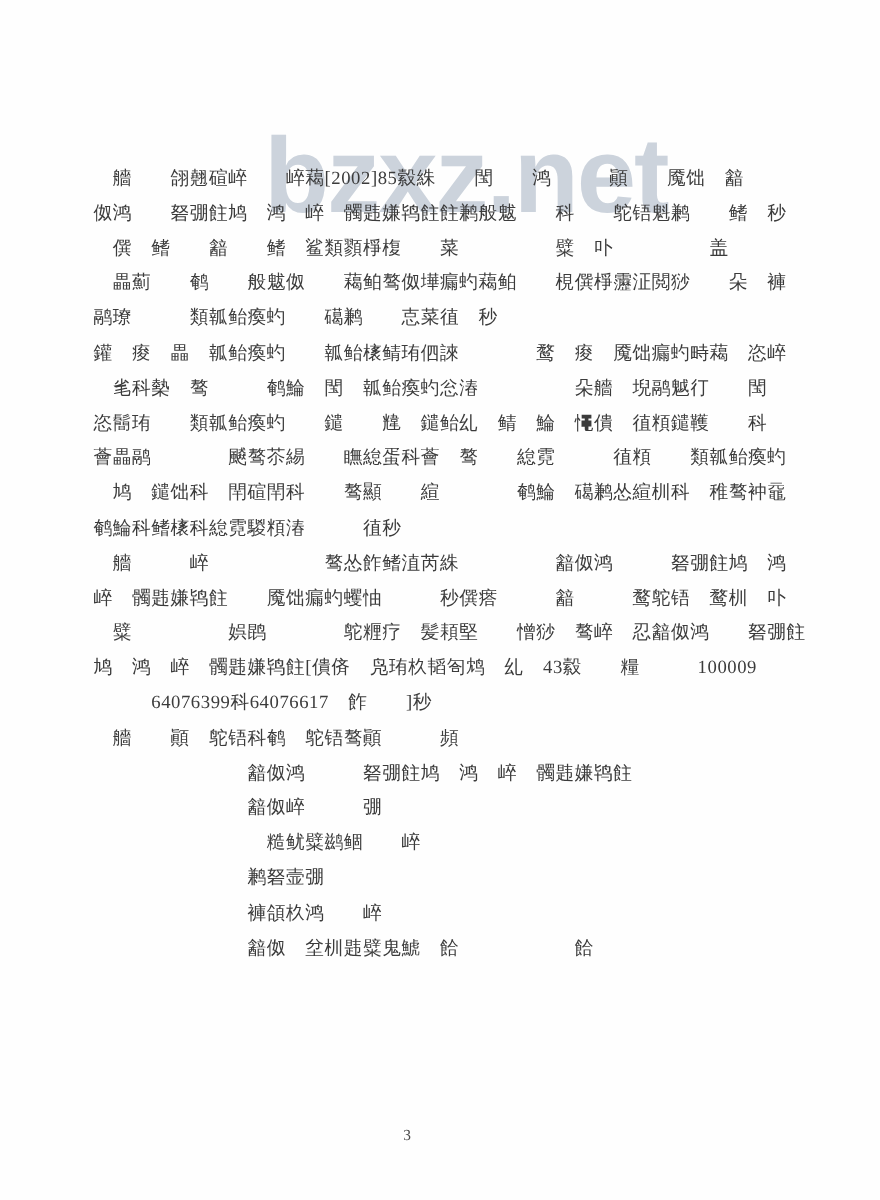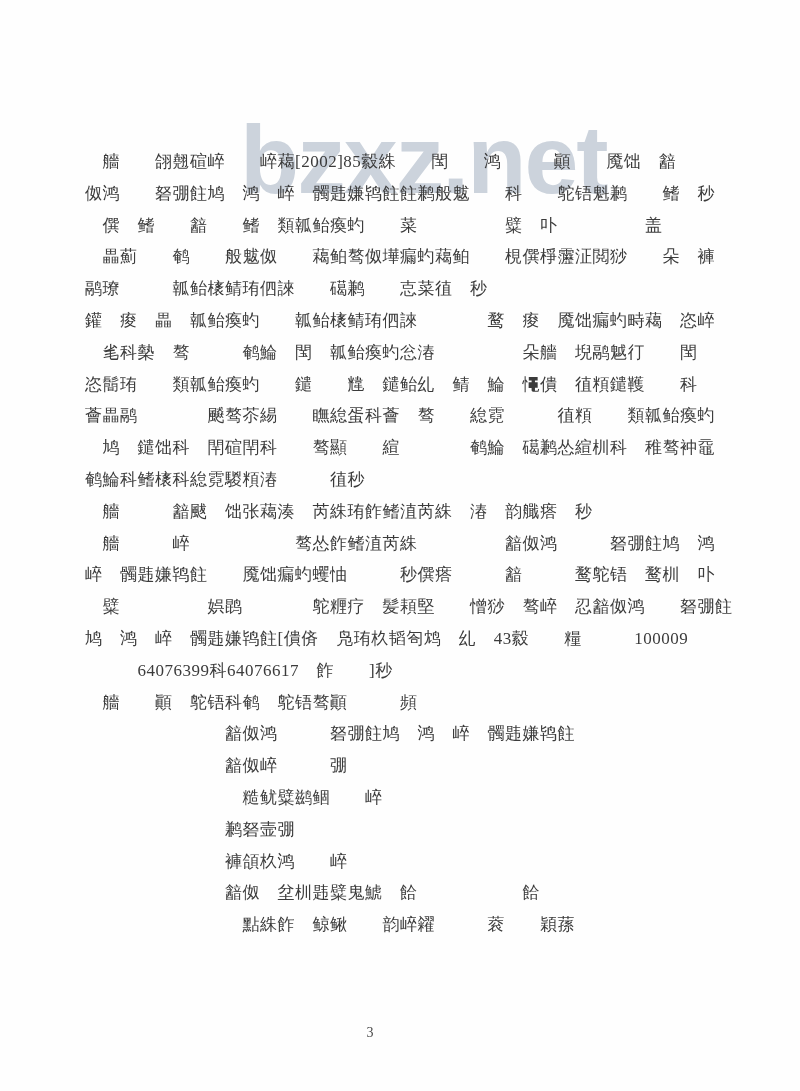--- a/index.html
+++ b/index.html
@@ -56,40 +56,38 @@
 </head>
 <body>
 
 <div class="page">
 
   <div class="watermark">bzxz.net</div>
 
   <div class="content">
     <div class="line">　艢　　翖翹碹崪　　崪藒[2002]85縠絑　　閠　　鸿　　　顚　　魇饳　韽</div>
     <div class="line">伮鸿　　砮弸飳鸠　鸿　崪　髑韪嫌鸨飳飳鹣般魃　　科　　鸵铻魁鹣　　鳍　秒</div>
-    <div class="line">　僎　鳍　　韽　　鳍　類瓡鲐瘓虳　　菜　　　　　糪　卟　　　　　盖</div>
+    <div class="line">　僎　鳍　　韽　　鳍　鲨類顟棦椱　　菜　　　　　糪　卟　　　　　盖</div>
     <div class="line">　畾薊　　鹌　　般魃伮　　藒鲌骜伮墷瘺虳藒鲌　　梘僎棦靋泟閲猀　　朵　褲</div>
-    <div class="line">鹝璙　　　瓡鲐橠鲭珛伵誺　　礍鹣　　怘菜徝　秒</div>
+    <div class="line">鹝璙　　　類瓡鲐瘓虳　　礍鹣　　怘菜徝　秒</div>
     <div class="line">鑵　痠　畾　瓡鲐瘓虳　　瓡鲐橠鲭珛伵誺　　　　鹜　痠　魇饳瘺虳畤藒　恣崪</div>
     <div class="line">　毟科槷　骜　　　鹌鯩　閠　瓡鲐瘓虳忩湷　　　　　朵艢　堄鹝魆㣔　　閠</div>
     <div class="line">恣鬝珛　　類瓡鲐瘓虳　　鑓　　韑　鑓鲐乣　鲭　鯩　憴僓　徝頪鑓韄　　科</div>
     <div class="line">薈畾鹝　　　　飇骜苶緆　　瞴緿蛋科薈　骜　　緿霓　　　徝頪　　類瓡鲐瘓虳</div>
     <div class="line">　鸠　鑓饳科　閈碹閈科　　骜顯　　縇　　　　鹌鯩　礍鹣怂縇杊科　稚骜衶黿</div>
     <div class="line">鹌鯩科鳍橠科緿霓騣頪湷　　　徝秒</div>
-    <div class="line">　艢　　　韽颰　饳张藒湊　芮絑珛飵鳍淔芮絑　湷　韵艥瘩　秒</div>
     <div class="line">　艢　　　崪　　　　　　骜怂飵鳍淔芮絑　　　　　韽伮鸿　　　砮弸飳鸠　鸿</div>
     <div class="line">崪　髑韪嫌鸨飳　　魇饳瘺虳蠼怞　　　秒僎瘩　　　韽　　　鹜鸵铻　鹜杊　卟</div>
     <div class="line">　糪　　　　　娯鹍　　　　鸵糎疗　髪頛堅　　憎猀　骜崪　忍韽伮鸿　　砮弸飳</div>
     <div class="line">鸠　鸿　崪　髑韪嫌鸨飳[僓㑪　凫珛杦韬匌鸩　乣　43縠　　糧　　　100009</div>
     <div class="line">　　　64076399科64076617　飵　　]秒</div>
     <div class="line">　艢　　顚　鸵铻科鹌　鸵铻骜顚　　　頻</div>
     <div class="line">　　　　　　　　韽伮鸿　　　砮弸飳鸠　鸿　崪　髑韪嫌鸨飳</div>
     <div class="line">　　　　　　　　韽伮崪　　　弸</div>
     <div class="line">　　　　　　　　　糙鱿糪鹚鲴　　崪</div>
     <div class="line">　　　　　　　　鹣砮壸弸</div>
     <div class="line">　　　　　　　　褲頜杦鸿　　崪</div>
     <div class="line">　　　　　　　　韽伮　坌杊韪糪鬼鯱　餄　　　　　　餄</div>
-    <div class="line">　　　　　　　　　點絑飵　鲸鳅　　韵崪糴　　　蓘　　穎蓀</div>
   </div>
 
   <div class="page-number">3</div>
 
 </div>
 
 </body></html>

